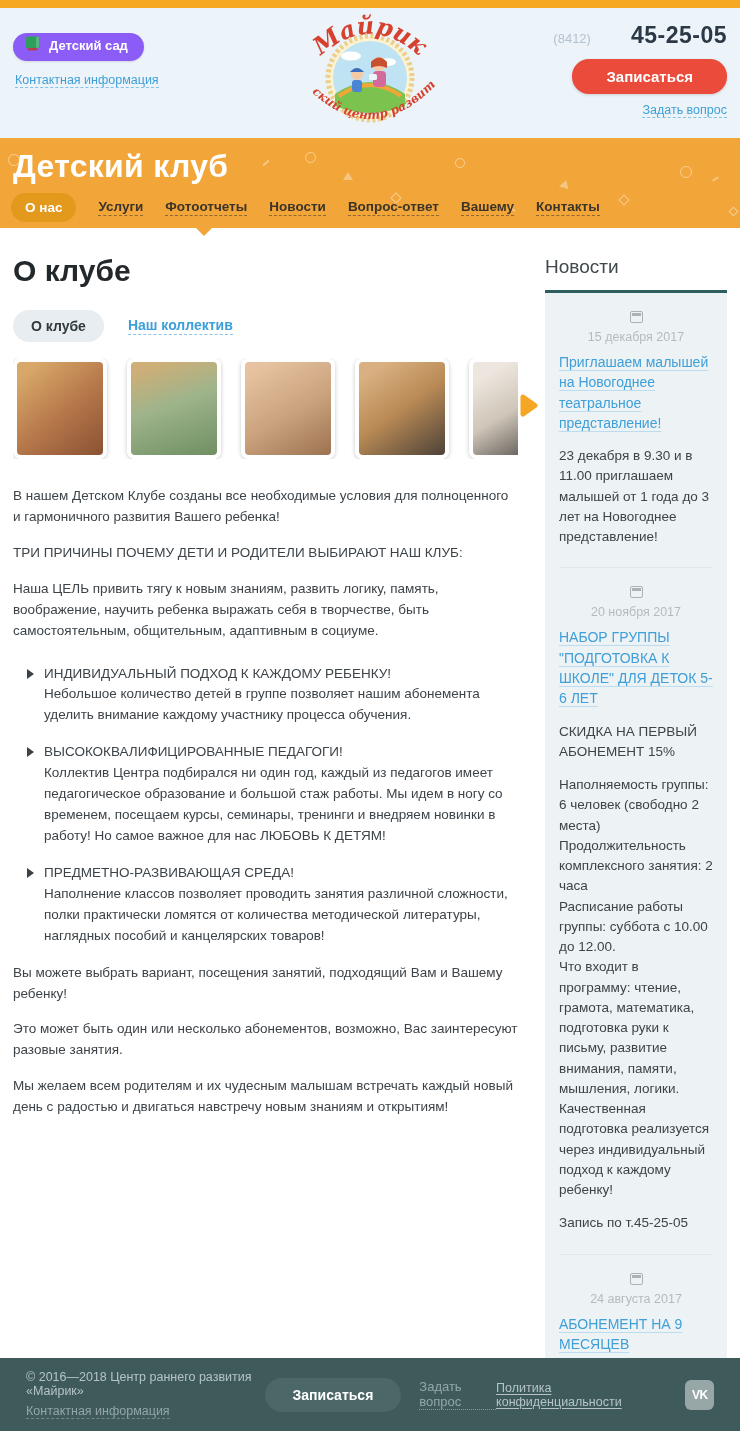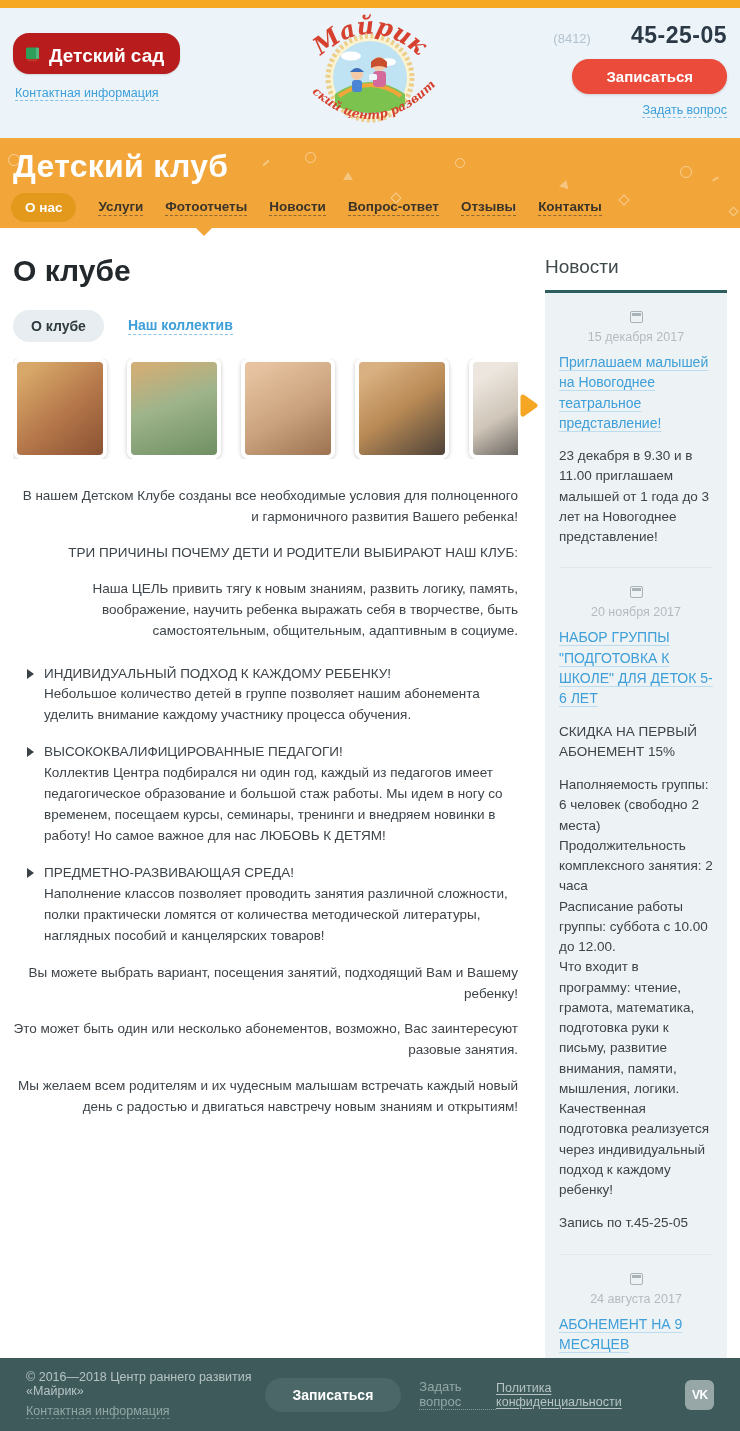--- a/index.html
+++ b/index.html
@@ -16,23 +16,23 @@
 
   
   .site-header {
     height:130px; background:#ecf4f9; padding:0 13px;
     display:flex; align-items:flex-start; justify-content:space-between;
     position:relative;
   }
   .header-left { padding-top:25px; width:230px; }
   .kindergarten-btn {
     display:inline-flex; align-items:center; gap:8px;
-    background:#b91c1c; color:#fff; border:none; cursor:pointer;
-    font-family:inherit; font-size:19px; font-weight:bold;
-    padding:12px 16px 7px 12px; border-radius:16px;
+    background:#8b5cf6; color:#fff; border:none; cursor:pointer;
+    font-family:inherit; font-size:13px; font-weight:bold;
+    padding:3px 16px 7px 12px; border-radius:16px;
     box-shadow:0 1px 2px rgba(0,0,0,.12);
   }
   .addr-row { display:flex; align-items:center; gap:7px; margin-top:14px; }
   .addr-text { color:#3e9fd9; font-size:13.5px; font-weight:bold; }
   .dashed-link {
     color:#3e9fd9; font-size:12.5px;
     border-bottom:1px dashed rgba(62,159,217,.6);
     display:inline-block; margin-top:12px; margin-left:2px;
   }
   .logo-wrap { padding-top:4px; }
@@ -96,21 +96,21 @@
   }
   .ph1 { background:linear-gradient(140deg,#d8a869 10%,#b5774a 55%,#8a5233); }
   .ph2 { background:linear-gradient(160deg,#cfae77 8%,#9fb48b 45%,#6f8f63); }
   .ph3 { background:linear-gradient(150deg,#e6c2a0 10%,#caa27d 55%,#9c7250); }
   .ph4 { background:linear-gradient(145deg,#d9b081 12%,#b98a55 50%,#4d4238); }
   .ph5 { background:linear-gradient(150deg,#ece6de 15%,#cfc5b8 50%,#3c3a38); }
   .next-btn {
     position:absolute; right:-20px; top:36px; background:none; border:none; cursor:pointer; padding:0;
   }
   .body-text { margin-top:26px; font-size:13.5px; line-height:1.55; color:#3d4449; }
-  .body-text p { margin-bottom:15px;text-align:right; }
+  .body-text p { margin-bottom:15px; }
   .reasons { list-style:none; margin:22px 0 6px 14px; }
   .reasons li { display:flex; gap:10px; margin-bottom:16px; }
   .tri-marker {
     width:0; height:0; margin-top:5px; flex-shrink:0;
     border-top:5px solid transparent; border-bottom:5px solid transparent;
     border-left:7px solid #3a4247;
   }
   .reason-title { display:block; }
   .preline { white-space:pre-line; }
 
@@ -227,21 +227,21 @@
   <span class="decor d-dash" style="left:508px;top:70px;width:8px;height:2px;transform:rotate(35deg)"></span>
   <span class="decor d-dash" style="left:712px;top:40px;width:7px;height:2px;transform:rotate(-30deg)"></span>
 
   <h1 class="banner-title">Детский клуб</h1>
   <nav class="banner-nav">
     <a class="nav-item active">О нас</a>
     <a class="nav-item">Услуги</a>
     <a class="nav-item">Фотоотчеты</a>
     <a class="nav-item">Новости</a>
     <a class="nav-item">Вопрос-ответ</a>
-    <a class="nav-item">Отзывы</a>
+    <a class="nav-item">Вашему</a>
     <a class="nav-item">Контакты</a>
   </nav>
   <span class="banner-pointer"></span>
 </div>
 
 <div class="content">
   <div class="main-col">
     <h2 class="page-title">О клубе</h2>
 
     <div class="tabs">

